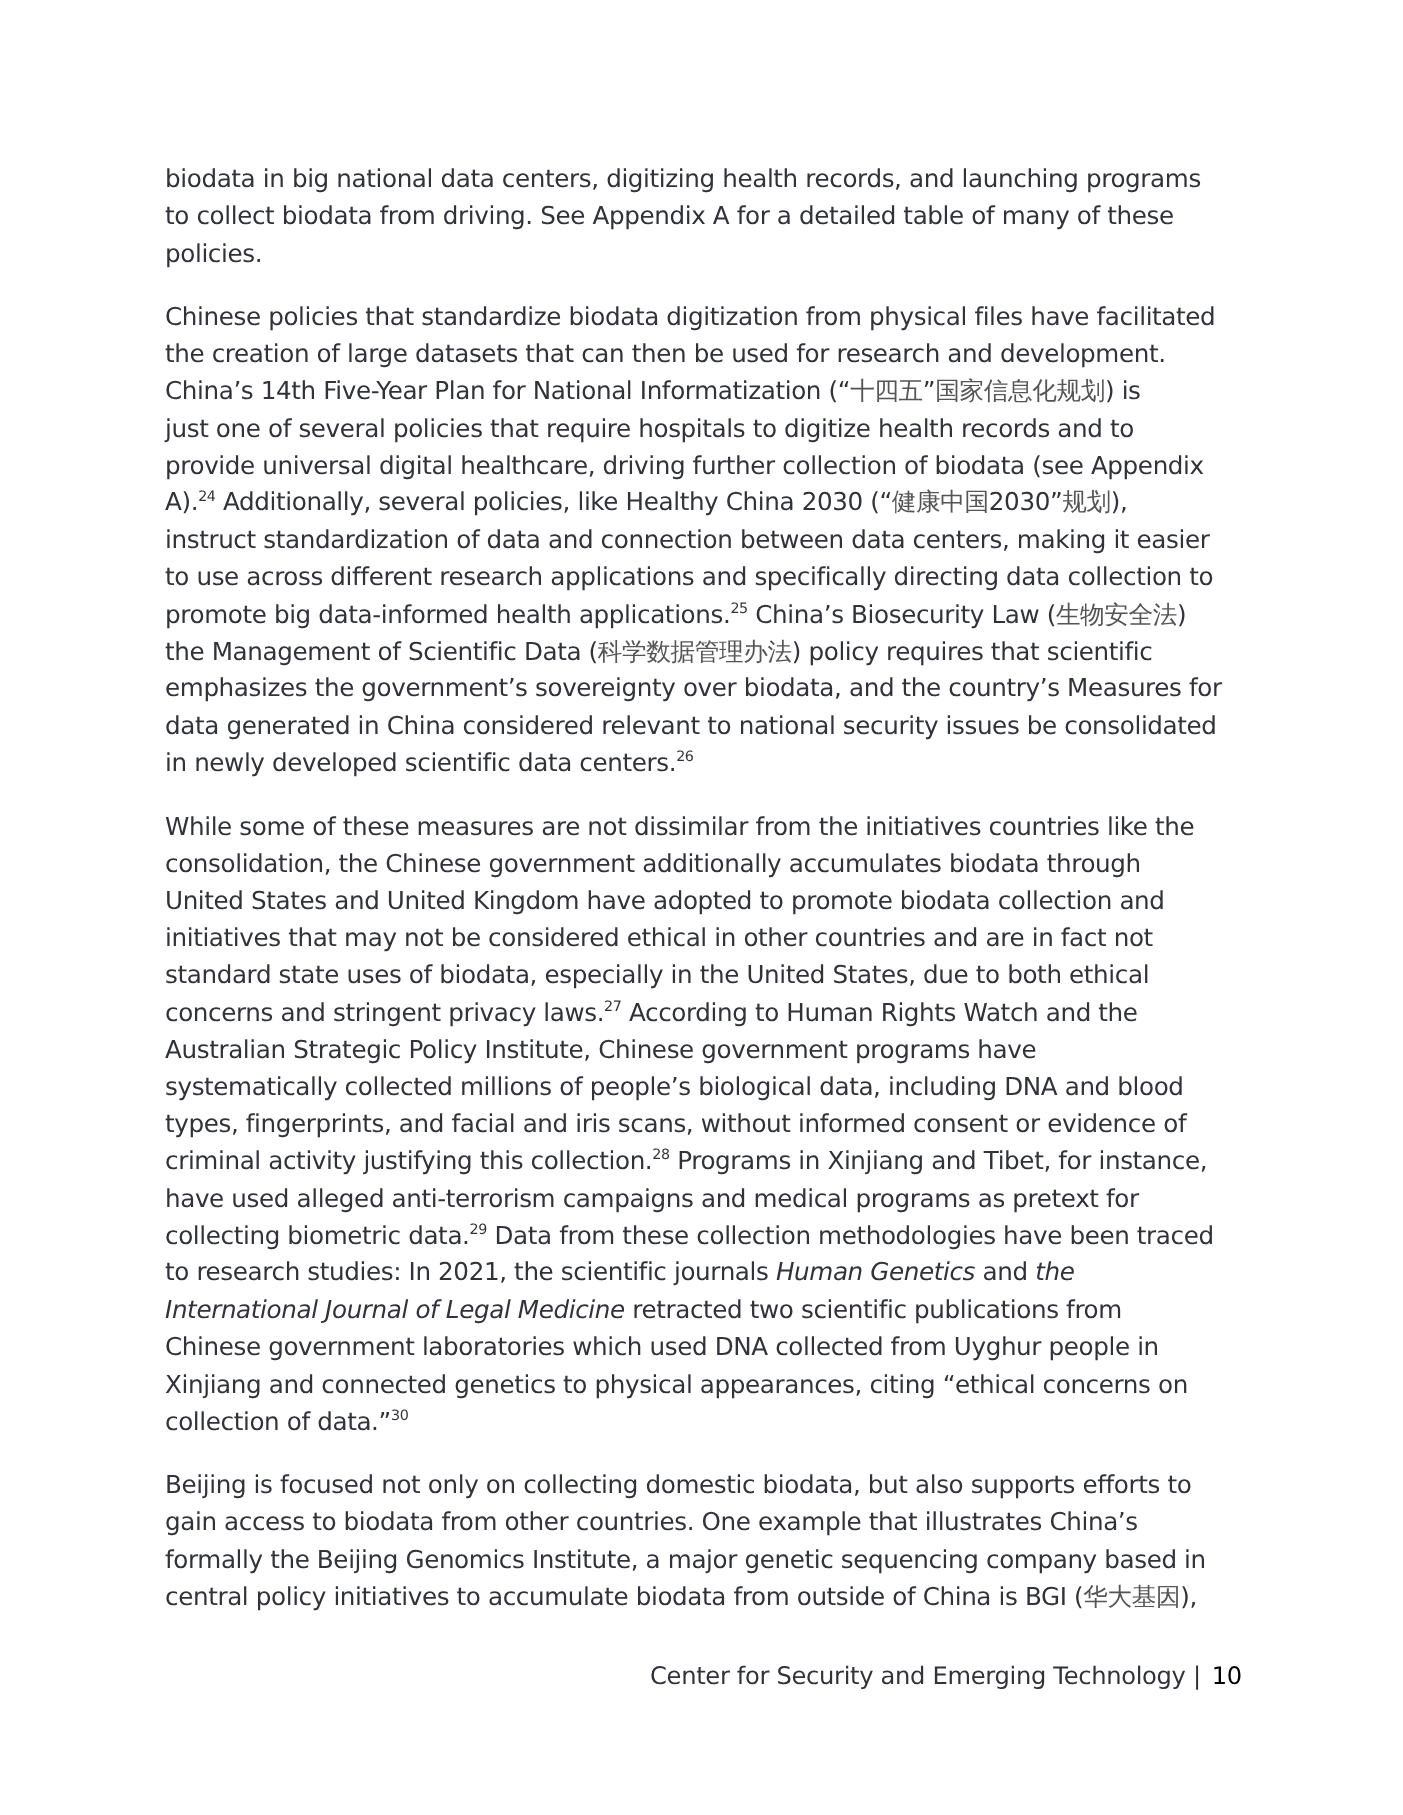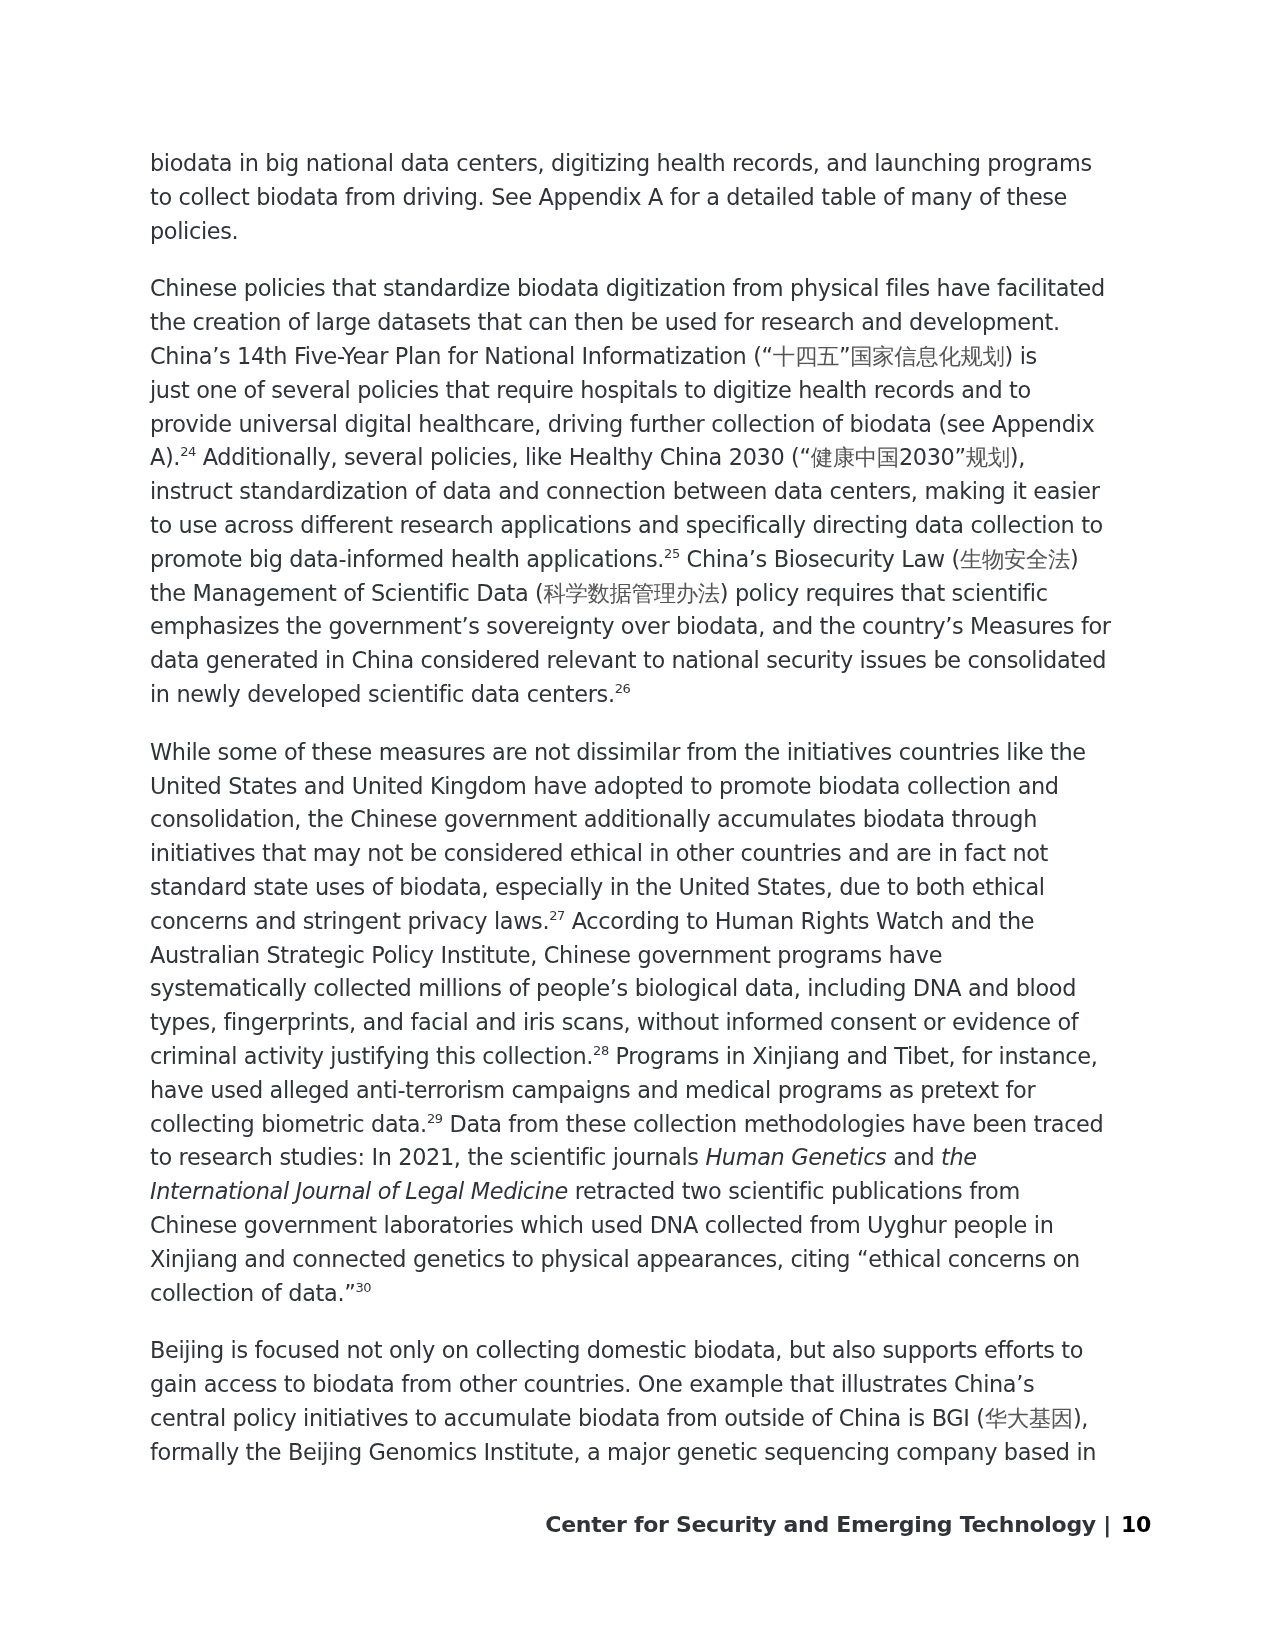--- a/index.html
+++ b/index.html
@@ -5,22 +5,22 @@
   html, body { margin: 0; padding: 0; background: #ffffff; }
   body { width: 1275px; height: 1650px; position: relative; overflow: hidden; }
   .page { position: absolute; left: 150px; top: 147px; width: 980px;
           font-family: "DejaVu Sans", sans-serif; font-size: 22.4px; line-height: 33.8px;
           color: #30333a; letter-spacing: -0.35px; }
   .para { margin: 0 0 24px 0; }
   .line { display: block; white-space: nowrap; }
   sup { font-size: 13px; line-height: 0; vertical-align: 9px; }
   .zh { font-family: "DejaVu Serif", serif; color: #555; }
   em { font-style: italic; }
-  .footer { position: absolute; top: 1512px; right: 124px; font-family: "DejaVu Sans", sans-serif;
-            font-size: 22px; color: #30333a; letter-spacing: -0.3px; white-space: nowrap; font-weight: bold; }
+  .footer { position: absolute; top: 1512px; right: 146px; font-family: "DejaVu Sans", sans-serif;
+            font-size: 22px; color: #30333a; letter-spacing: -0.3px; white-space: nowrap; }
   .footer .pg { color: #000; margin-left: 10px; }
 </style>
 </head>
 <body>
 
 <div class="page" id="doc">
     <p class="para">
       <span class="line">biodata in big national data centers, digitizing health records, and launching programs</span>
       <span class="line">to collect biodata from driving. See Appendix A for a detailed table of many of these</span>
       <span class="line">policies.</span>
@@ -35,40 +35,40 @@
       <span class="line">instruct standardization of data and connection between data centers, making it easier</span>
       <span class="line">to use across different research applications and specifically directing data collection to</span>
       <span class="line">promote big data-informed health applications.<sup>25</sup> China’s Biosecurity Law (<span class="zh">生物安全法</span>)</span>
       <span class="line">the Management of Scientific Data (<span class="zh">科学数据管理办法</span>) policy requires that scientific</span>
       <span class="line">emphasizes the government’s sovereignty over biodata, and the country’s Measures for</span>
       <span class="line">data generated in China considered relevant to national security issues be consolidated</span>
       <span class="line">in newly developed scientific data centers.<sup>26</sup></span>
     </p>
     <p class="para">
       <span class="line">While some of these measures are not dissimilar from the initiatives countries like the</span>
+      <span class="line">consolidation, the Chinese government additionally accumulates biodata through</span>
       <span class="line">United States and United Kingdom have adopted to promote biodata collection and</span>
-      <span class="line">consolidation, the Chinese government additionally accumulates biodata through</span>
       <span class="line">initiatives that may not be considered ethical in other countries and are in fact not</span>
       <span class="line">standard state uses of biodata, especially in the United States, due to both ethical</span>
       <span class="line">concerns and stringent privacy laws.<sup>27</sup> According to Human Rights Watch and the</span>
       <span class="line">Australian Strategic Policy Institute, Chinese government programs have</span>
       <span class="line">systematically collected millions of people’s biological data, including DNA and blood</span>
       <span class="line">types, fingerprints, and facial and iris scans, without informed consent or evidence of</span>
       <span class="line">criminal activity justifying this collection.<sup>28</sup> Programs in Xinjiang and Tibet, for instance,</span>
       <span class="line">have used alleged anti-terrorism campaigns and medical programs as pretext for</span>
       <span class="line">collecting biometric data.<sup>29</sup> Data from these collection methodologies have been traced</span>
       <span class="line">to research studies: In 2021, the scientific journals <em>Human Genetics</em> and <em>the</em></span>
       <span class="line"><em>International Journal of Legal Medicine</em> retracted two scientific publications from</span>
       <span class="line">Chinese government laboratories which used DNA collected from Uyghur people in</span>
       <span class="line">Xinjiang and connected genetics to physical appearances, citing “ethical concerns on</span>
       <span class="line">collection of data.”<sup>30</sup></span>
     </p>
     <p class="para">
       <span class="line">Beijing is focused not only on collecting domestic biodata, but also supports efforts to</span>
       <span class="line">gain access to biodata from other countries. One example that illustrates China’s</span>
+      <span class="line">formally the Beijing Genomics Institute, a major genetic sequencing company based in</span>
       <span class="line">central policy initiatives to accumulate biodata from outside of China is BGI (<span class="zh">华大基因</span>),</span>
-      <span class="line">formally the Beijing Genomics Institute, a major genetic sequencing company based in</span>
     </p>
   </div>
 
 <div class="footer">
   <span>Center for Security and Emerging Technology |</span><span class="pg">10</span>
 </div>
 
 </body></html>

